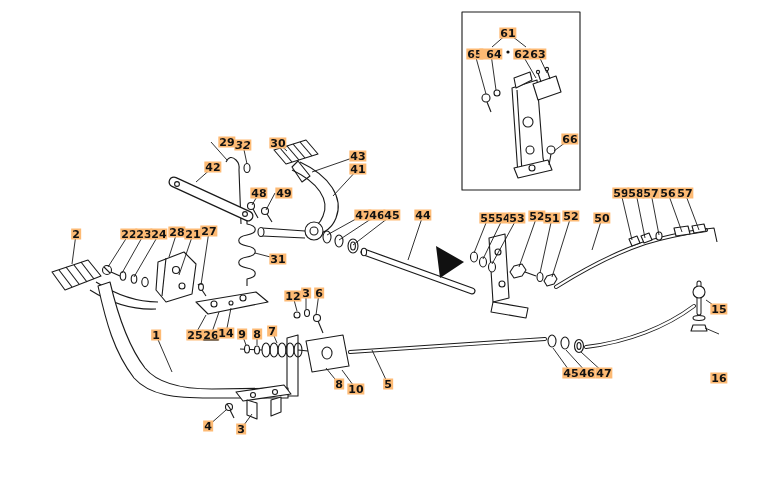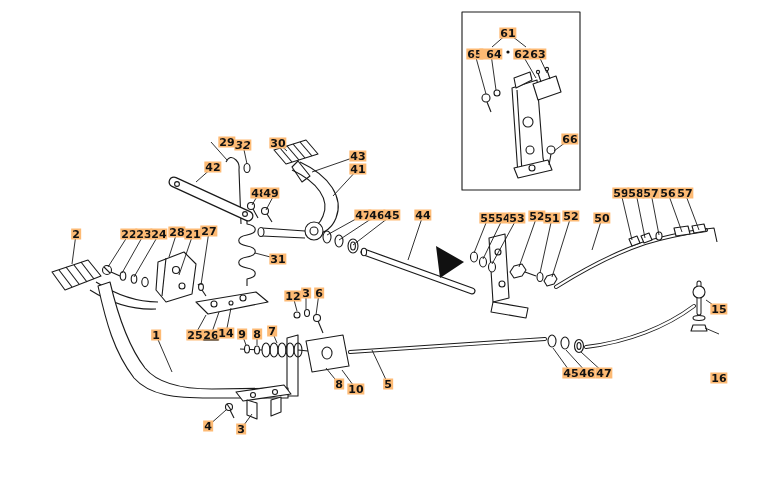--- a/index.html
+++ b/index.html
@@ -307,21 +307,21 @@
       <span class="callout" style="left: 522px; top: 54px;">62</span>
       <span class="callout" style="left: 538px; top: 54px;">63</span>
       <span class="callout" style="left: 570px; top: 139px;">66</span>
       <span class="callout" style="left: 211px; top: 142px; margin-left: 16px;">29</span>
       <span class="callout" style="left: 243px; top: 145px; font-style: italic;">32</span>
       <span class="callout" style="left: 278px; top: 143px;">30</span>
       <span class="callout" style="left: 213px; top: 167px;">42</span>
       <span class="callout" style="left: 358px; top: 156px;">43</span>
       <span class="callout" style="left: 358px; top: 169px;">41</span>
       <span class="callout" style="left: 259px; top: 193px;">48</span>
-      <span class="callout" style="left: 271px; top: 193px;">49</span>
+      <span class="callout" style="left: 284px; top: 193px;">49</span>
       <span class="callout" style="left: 363px; top: 215px;">47</span>
       <span class="callout" style="left: 377px; top: 215px;">46</span>
       <span class="callout" style="left: 392px; top: 215px;">45</span>
       <span class="callout" style="left: 423px; top: 215px;">44</span>
       <span class="callout" style="left: 76px; top: 234px;">2</span>
       <span class="callout" style="left: 129px; top: 234px;">22</span>
       <span class="callout" style="left: 144px; top: 234px;">23</span>
       <span class="callout" style="left: 159px; top: 234px;">24</span>
       <span class="callout" style="left: 177px; top: 232px;">28</span>
       <span class="callout" style="left: 193px; top: 234px;">21</span>

